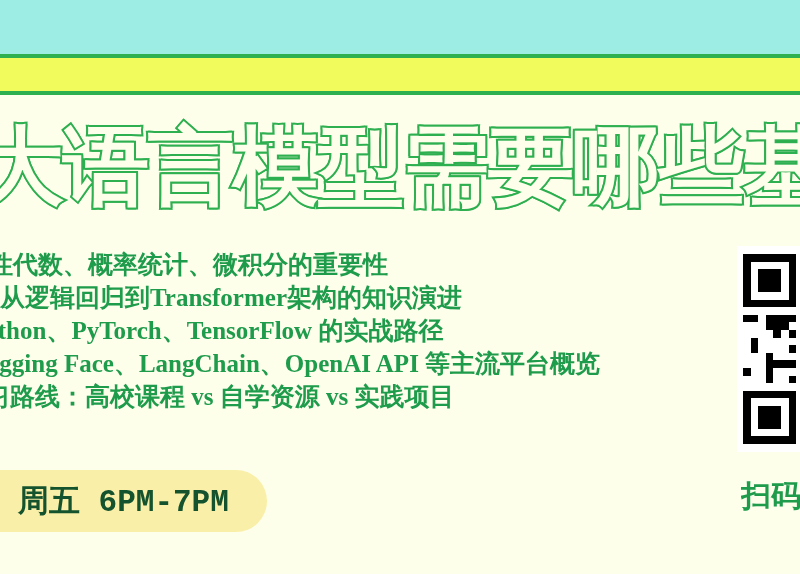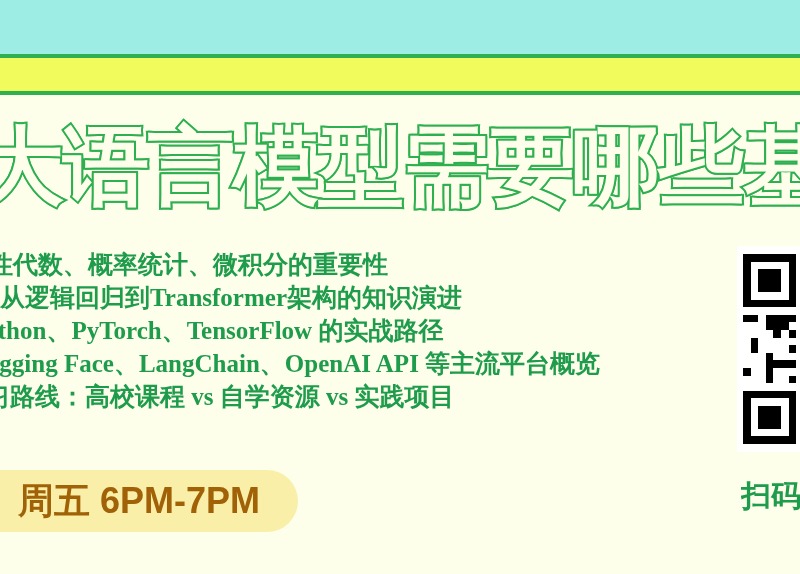--- a/index.html
+++ b/index.html
@@ -111,24 +111,24 @@
     left: -40px;
     top: 470px;
     height: 62px;
     padding: 0 38px 0 58px;
     border-radius: 34px;
     background: #FAEFA8;
     display: flex;
     align-items: center;
   }
   .badge-text {
-    color: #a16207;
-    font-family: Liberation Sans, sans-serif;
-    font-weight: bold;
-    font-size: 36px;
+    color: #14532d;
+    font-family: Liberation Mono, monospace;
+    font-weight: bold;
+    font-size: 31px;
     white-space: nowrap;
   }
 
   
   .qr-wrap {
     position: absolute;
     left: 737px;
     top: 246px;
     width: 63px;
     height: 206px;

